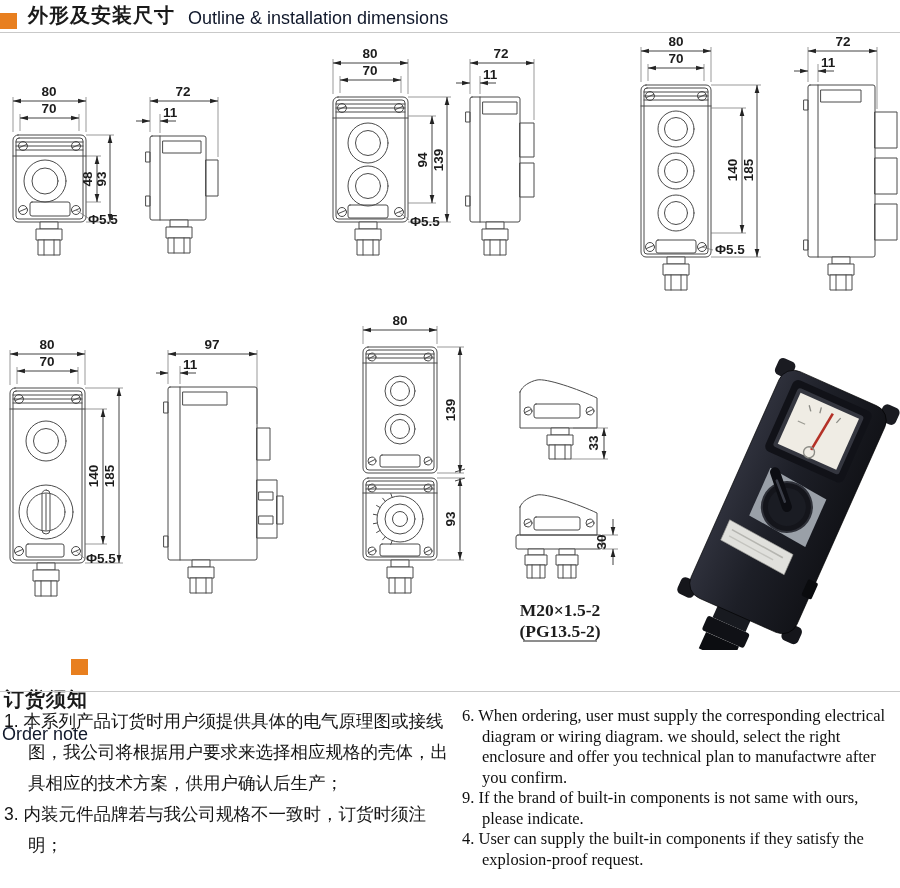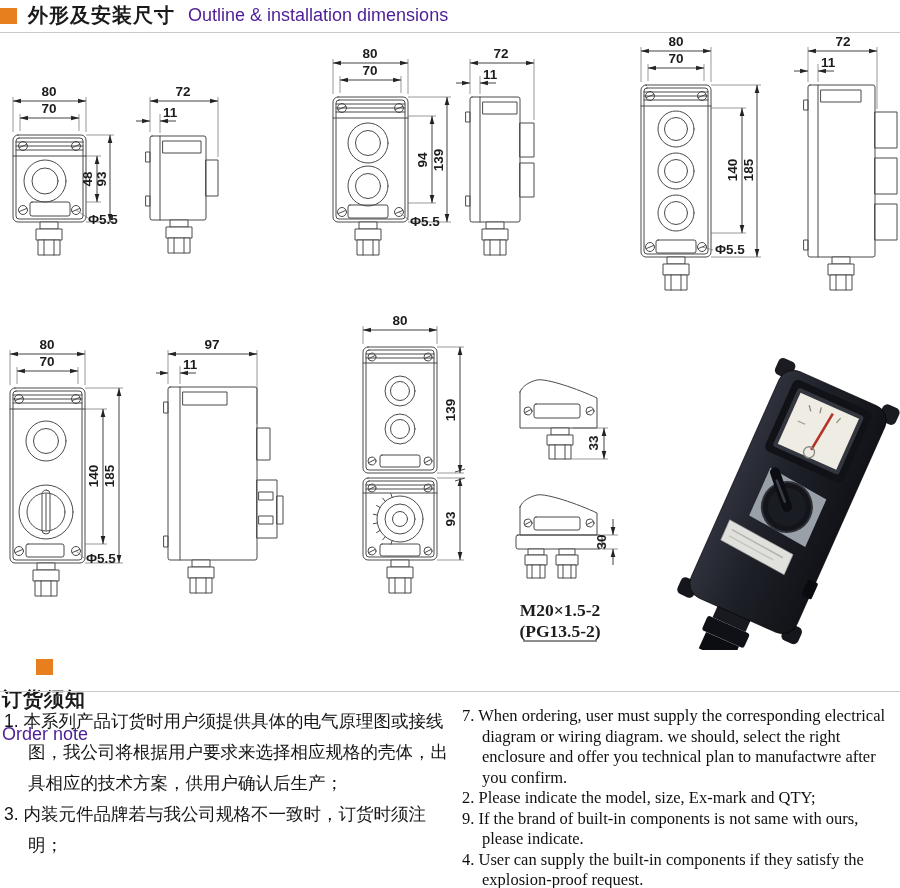--- a/index.html
+++ b/index.html
@@ -1,21 +1,21 @@
 <!DOCTYPE html>
 <html><head>
 <meta charset="utf-8">
 <style>
   html,body{margin:0;padding:0;background:#fff;}
   body{width:900px;height:888px;position:relative;overflow:hidden;
        font-family:"Liberation Sans",sans-serif;color:#111;}
-  .section-header{position:absolute;left:0;display:flex;align-items:center;gap:11px;}
+  .section-header{position:absolute;left:0;display:flex;align-items:flex-end;gap:11px;}
   .bullet{width:17px;height:16px;background:#e87f1f;flex:0 0 auto;}
   .title-zh{font-size:20px;font-weight:bold;color:#1a1a1a;letter-spacing:1px;}
-  .title-en{font-size:18px;color:#4c1d95;margin-left:2px;}
+  .title-en{font-size:18px;color:#0f172a;margin-left:2px;}
   .title-en.bold{font-weight:normal;}
   .rule{position:absolute;left:0;width:900px;height:1px;background:#c9c9c9;}
   svg#drawings{position:absolute;left:0;top:0;}
   svg .ln{fill:none;stroke:#4b4b4b;stroke-width:1;stroke-linejoin:round;stroke-linecap:round;}
   svg .fw{fill:#fff;stroke:#4b4b4b;stroke-width:1;stroke-linejoin:round;}
   svg .ext{stroke:#6e6e6e;stroke-width:0.7;fill:none;}
   svg .dl{stroke:#2e2e2e;stroke-width:0.9;fill:none;}
   svg .dim{font:bold 13.5px "Liberation Sans",sans-serif;fill:#1c1c1c;}
   svg .spec{font:bold 17.5px "Liberation Serif",serif;fill:#1c1c1c;}
   .notes{position:absolute;top:706px;left:0;width:900px;display:flex;}
@@ -553,18 +553,17 @@
 </div>
 <div class="rule" style="top:691px;"></div>
 
 <div class="notes">
   <div class="notes-zh">
     <div class="note">1. 本系列产品订货时用户须提供具体的电气原理图或接线图，我公司将根据用户要求来选择相应规格的壳体，出具相应的技术方案，供用户确认后生产；</div>
     <div class="note">3. 内装元件品牌若与我公司规格不一致时，订货时须注明；</div>
 
   </div>
   <div class="notes-en">
-    <div class="note">7. When ordering, user must supply the corresponding electrical diagram or wiring diagram. we should, select the right enclosure and offer you technical plan to manufactwre after you confirm.</div>
-    <div class="note">2. Please indicate the model, size, Ex-mark and QTY;</div>
+    <div class="note">6. When ordering, user must supply the corresponding electrical diagram or wiring diagram. we should, select the right enclosure and offer you technical plan to manufactwre after you confirm.</div>
     <div class="note">9. If the brand of built-in components is not same with ours, please indicate.</div>
     <div class="note">4. User can supply the built-in components if they satisfy the explosion-proof request.</div>
   </div>
 </div>
 
 </body></html>

